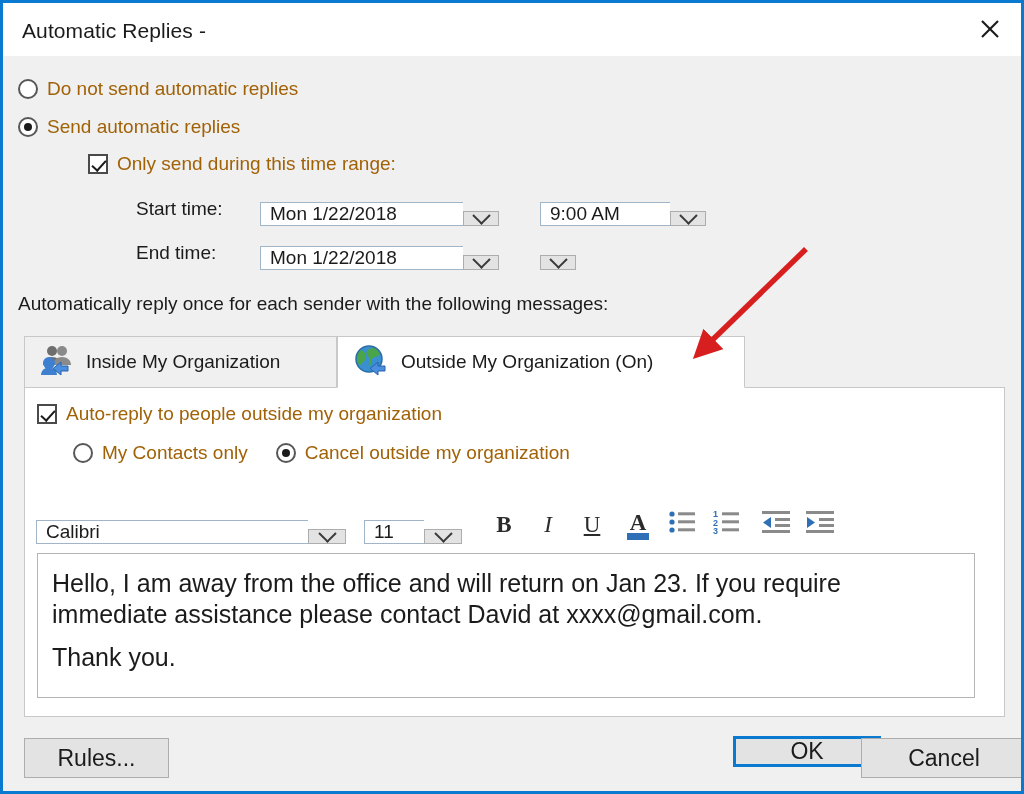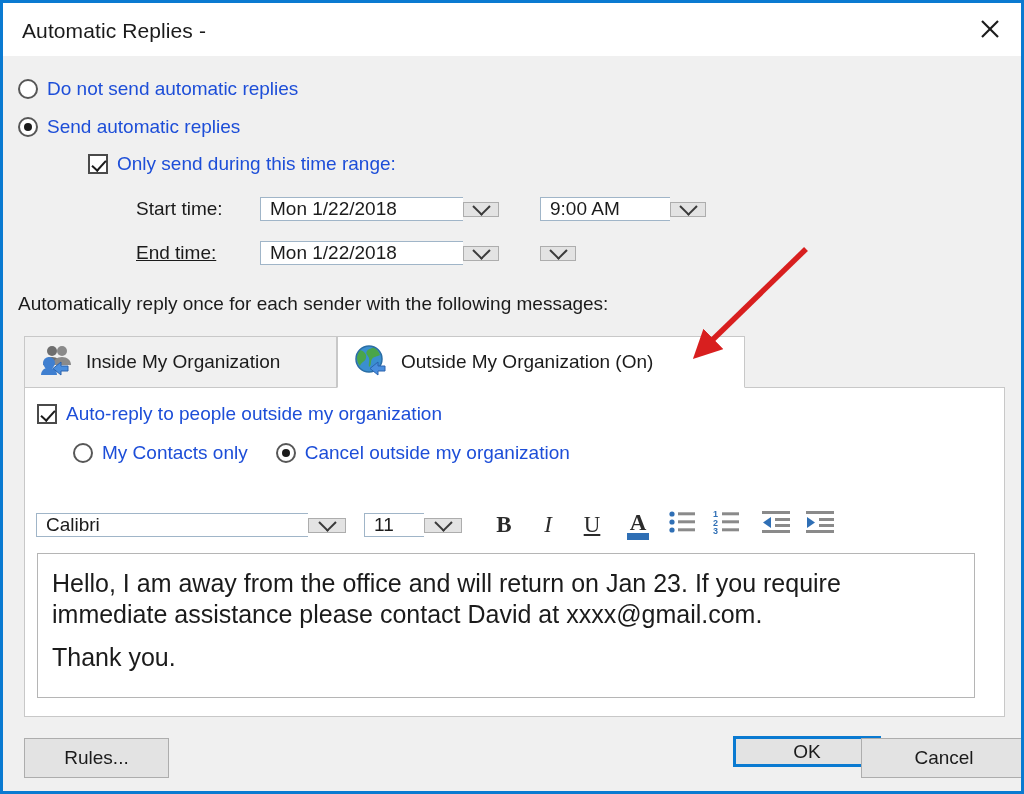--- a/index.html
+++ b/index.html
@@ -103,26 +103,26 @@
   }
   .checkbox.checked::after {
     content: "";
     position: absolute;
     left: 5px; top: 1px;
     width: 6px; height: 12px;
     border: solid #1b1b1b;
     border-width: 0 2px 2px 0;
     transform: rotate(42deg);
   }
-  .ctrl-label { margin-left: 9px; font-size: 19px; color:#1d4ed8; }
+  .ctrl-label { margin-left: 9px; font-size: 19px; color:#a16207; }
 
   
   .combo {
     display: flex;
-    align-items: center;
+    align-items: flex-end;
     height: 34px;
     box-sizing: border-box;
   }
   .combo .field {
     background: #ffffff;
     border: 1px solid #a0b5c8;
     border-right: none;
     box-sizing: border-box;
     display: flex;
     align-items: center;
@@ -224,21 +224,21 @@
 
   
   .btn {
     position: absolute;
     box-sizing: border-box;
     background: #e3e3e3;
     border: 1px solid #adadad;
     display: flex;
     align-items: center;
     justify-content: center;
-    font-size: 19px;
+    font-size: 23px;
     color: #1b1b1b;
     cursor: pointer;
   }
   .btn.primary {
     border: 3px solid #0a7ad1;
     background: #e3e3e3;
   }
 
   
   .annot { position:absolute; left:0; top:0; width:1018px; height:735px; pointer-events:none; z-index: 5; }
@@ -287,21 +287,21 @@
       </span>
       <span class="combo" style="margin-left:41px;">
         <span class="field" style="width:130px;">9:00 AM</span>
         <span class="arrow-btn">
           <span class="chev"></span>
         </span>
       </span>
     </div>
 
     <div class="row" style="left:133px; top:180px;">
-      <span class="label-static" style="width:118px; display:inline-block;text-decoration:underline;">End time:</span>
+      <span class="label-static" style="width:118px; display:inline-block;">End time:</span>
       <span class="combo" style="margin-left:6px;">
         <span class="field" style="width:203px;">Mon 1/22/2018</span>
         <span class="arrow-btn">
           <span class="chev"></span>
         </span>
       </span>
       <span class="combo" style="margin-left:41px;">
         <span class="arrow-btn">
           <span class="chev"></span>
         </span>

